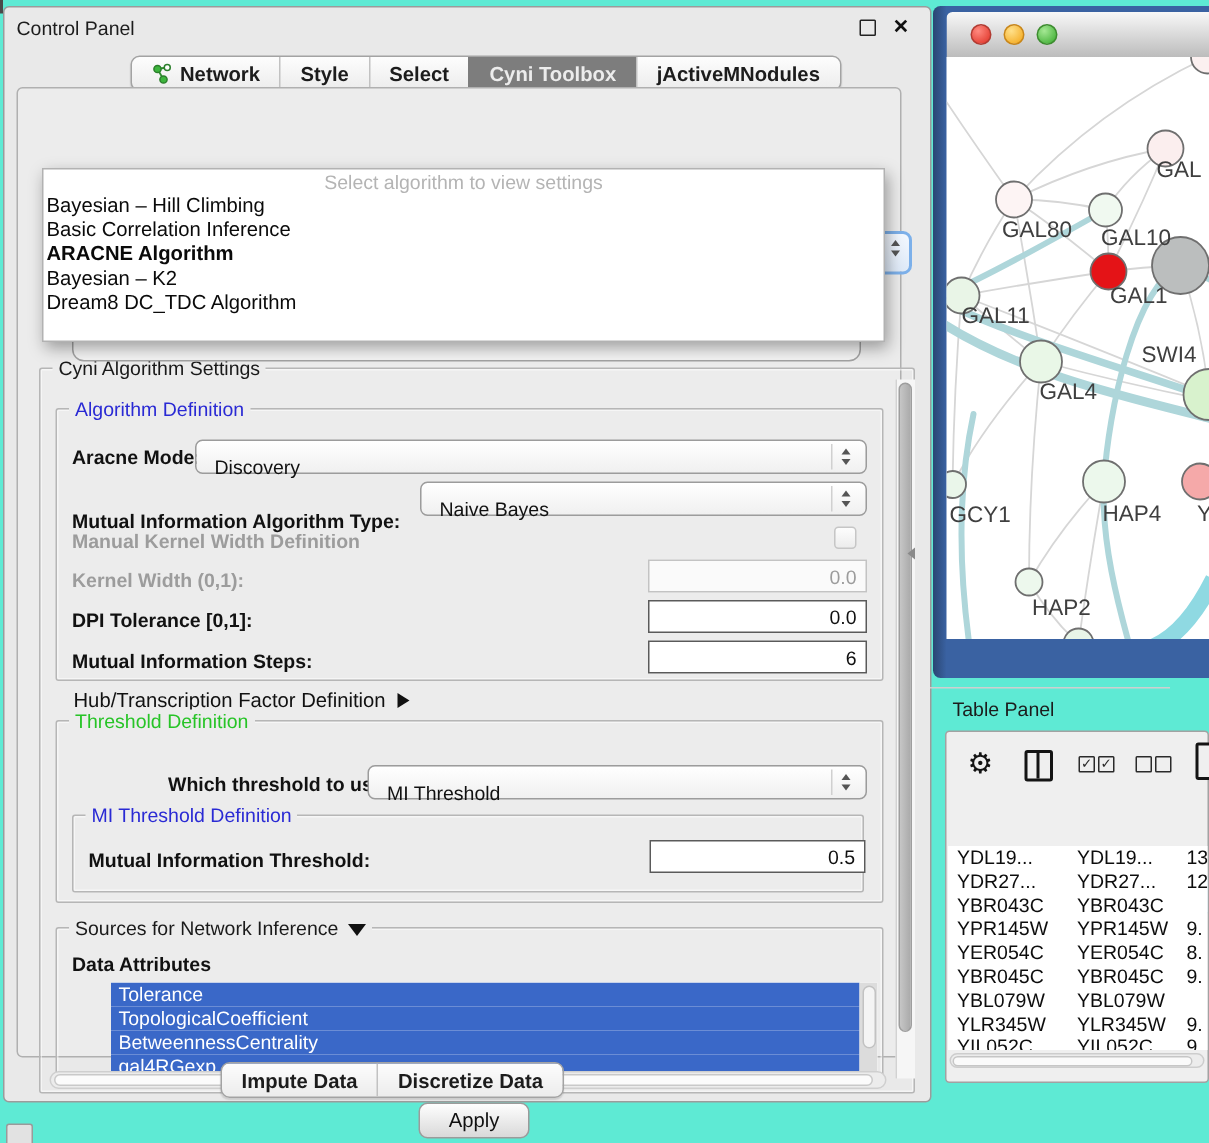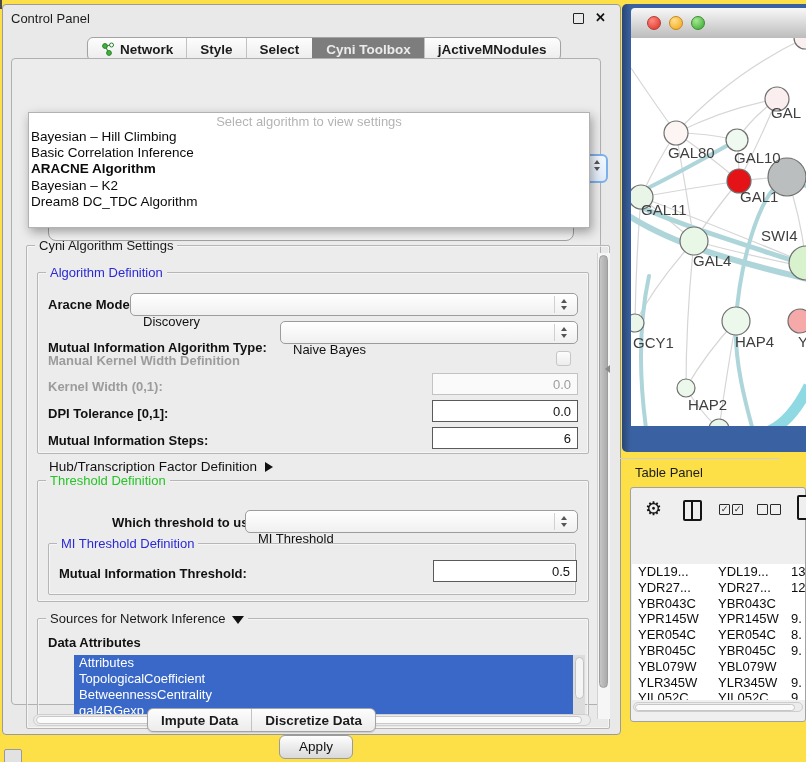--- a/index.html
+++ b/index.html
@@ -1,17 +1,17 @@
 <!DOCTYPE html>
 <html><head>
 <meta charset="utf-8">
 <style>
   html,body{margin:0;padding:0;background:#e9e9e9;}
   .canvas{position:relative;width:806px;height:762px;overflow:hidden;
-    font-family:"Liberation Sans",sans-serif;font-size:13px;color:#1a1a1a;background:#fde047;}
+    font-family:"Liberation Sans",sans-serif;font-size:13px;color:#1a1a1a;background:#5eead4;}
 
   
   .cp-window{position:absolute;left:2px;top:4px;width:617px;height:729px;
     background:#e9e9e9;border:1px solid #9b9b9b;border-radius:4px;}
   .cp-titlebar{position:absolute;left:0;top:0;width:100%;height:26px;}
   .cp-title{position:absolute;left:8px;top:6px;font-size:13px;color:#1c1c1c;}
   .float-icon{position:absolute;right:36px;top:8px;width:9px;height:9px;border:1.6px solid #222;border-radius:1px;}
   .close-icon{position:absolute;right:14px;top:5px;font-size:13px;font-weight:bold;color:#111;}
 
   
@@ -54,21 +54,21 @@
   .mi-box{left:10px;top:62px;width:526px;height:50px;}
   .src-box{left:10px;top:372px;width:550px;height:104px;}
 
   .lbl{position:absolute;font-size:13px;font-weight:700;color:#111;white-space:nowrap;}
   .lbl.gray{color:#9c9c9c;}
   .lbl.normal{font-weight:400;}
 
   
   .combo{position:absolute;height:23px;background:linear-gradient(#ffffff,#f0f0f0);
     border:1px solid #9c9c9c;border-radius:5px;box-sizing:border-box;}
-  .combo .val{position:absolute;left:12px;top:20px;font-size:13px;color:#111;}
+  .combo .val{position:absolute;left:12px;top:10px;font-size:13px;color:#111;}
   .arrows{position:absolute;right:8px;top:5px;width:8px;}
   .arrows .up{width:0;height:0;border-left:3.5px solid transparent;border-right:3.5px solid transparent;
     border-bottom:4px solid #555;margin-bottom:2.5px;}
   .arrows .dn{width:0;height:0;border-left:3.5px solid transparent;border-right:3.5px solid transparent;
     border-top:4px solid #555;}
   .combo .sep{position:absolute;right:22px;top:2px;bottom:2px;width:1px;background:#d0d0d0;}
 
   
   .field{position:absolute;height:22px;background:#fff;border:1px solid #5a5a5a;box-sizing:border-box;
     font-size:13px;text-align:right;padding:3px 6px 0 0;color:#111;}
@@ -257,21 +257,21 @@
             <div class="field" style="left:384px;top:16px;width:144px;">0.5</div>
           </div>
         </div>
 
         <div class="group src-box">
           <span class="gtitle">
             <span>Sources for Network Inference</span><span class="tri-down"></span>
           </span>
           <span class="lbl" style="left:10px;top:16px;">Data Attributes</span>
           <div class="attr-list">
-            <div class="attr-item">Attributes</div>
+            <div class="attr-item">Tolerance</div>
             <div class="attr-item">TopologicalCoefficient</div>
             <div class="attr-item">BetweennessCentrality</div>
             <div class="attr-item">gal4RGexp</div>
             <div class="attr-scroll">
                 <div class="attr-thumb"></div>
               </div>
           </div>
         </div>
 
         <div class="v-scroll">

